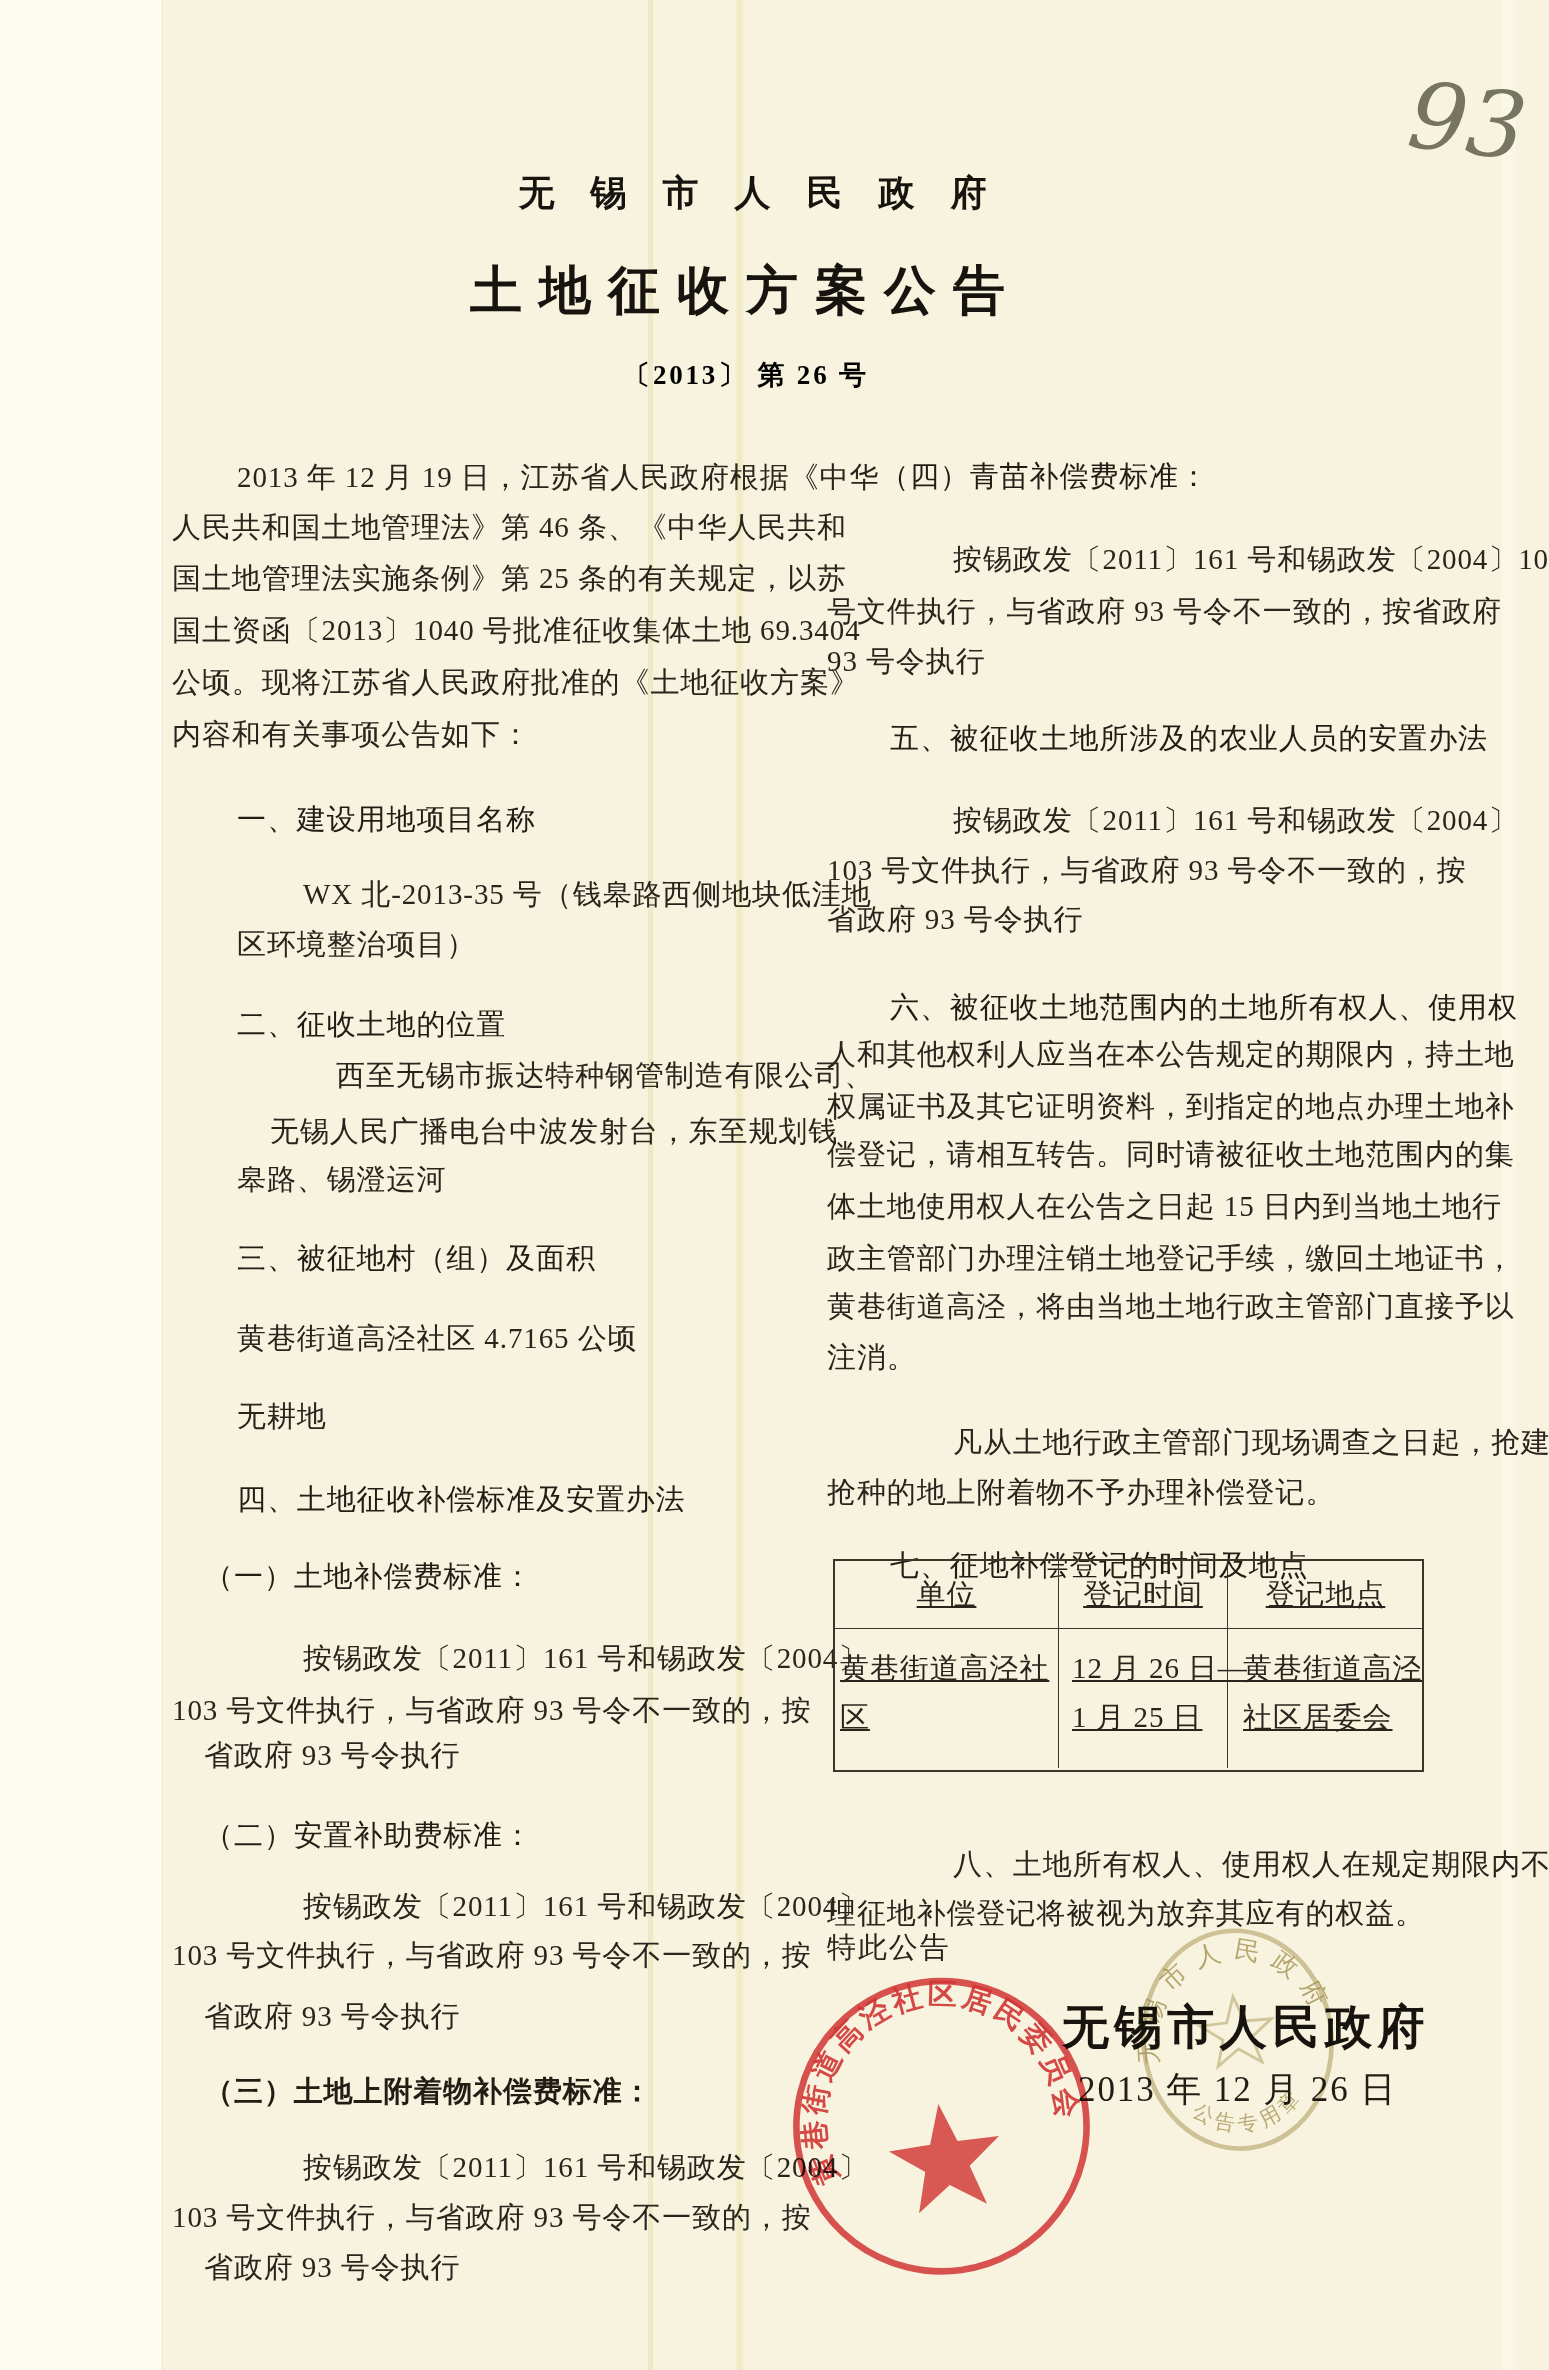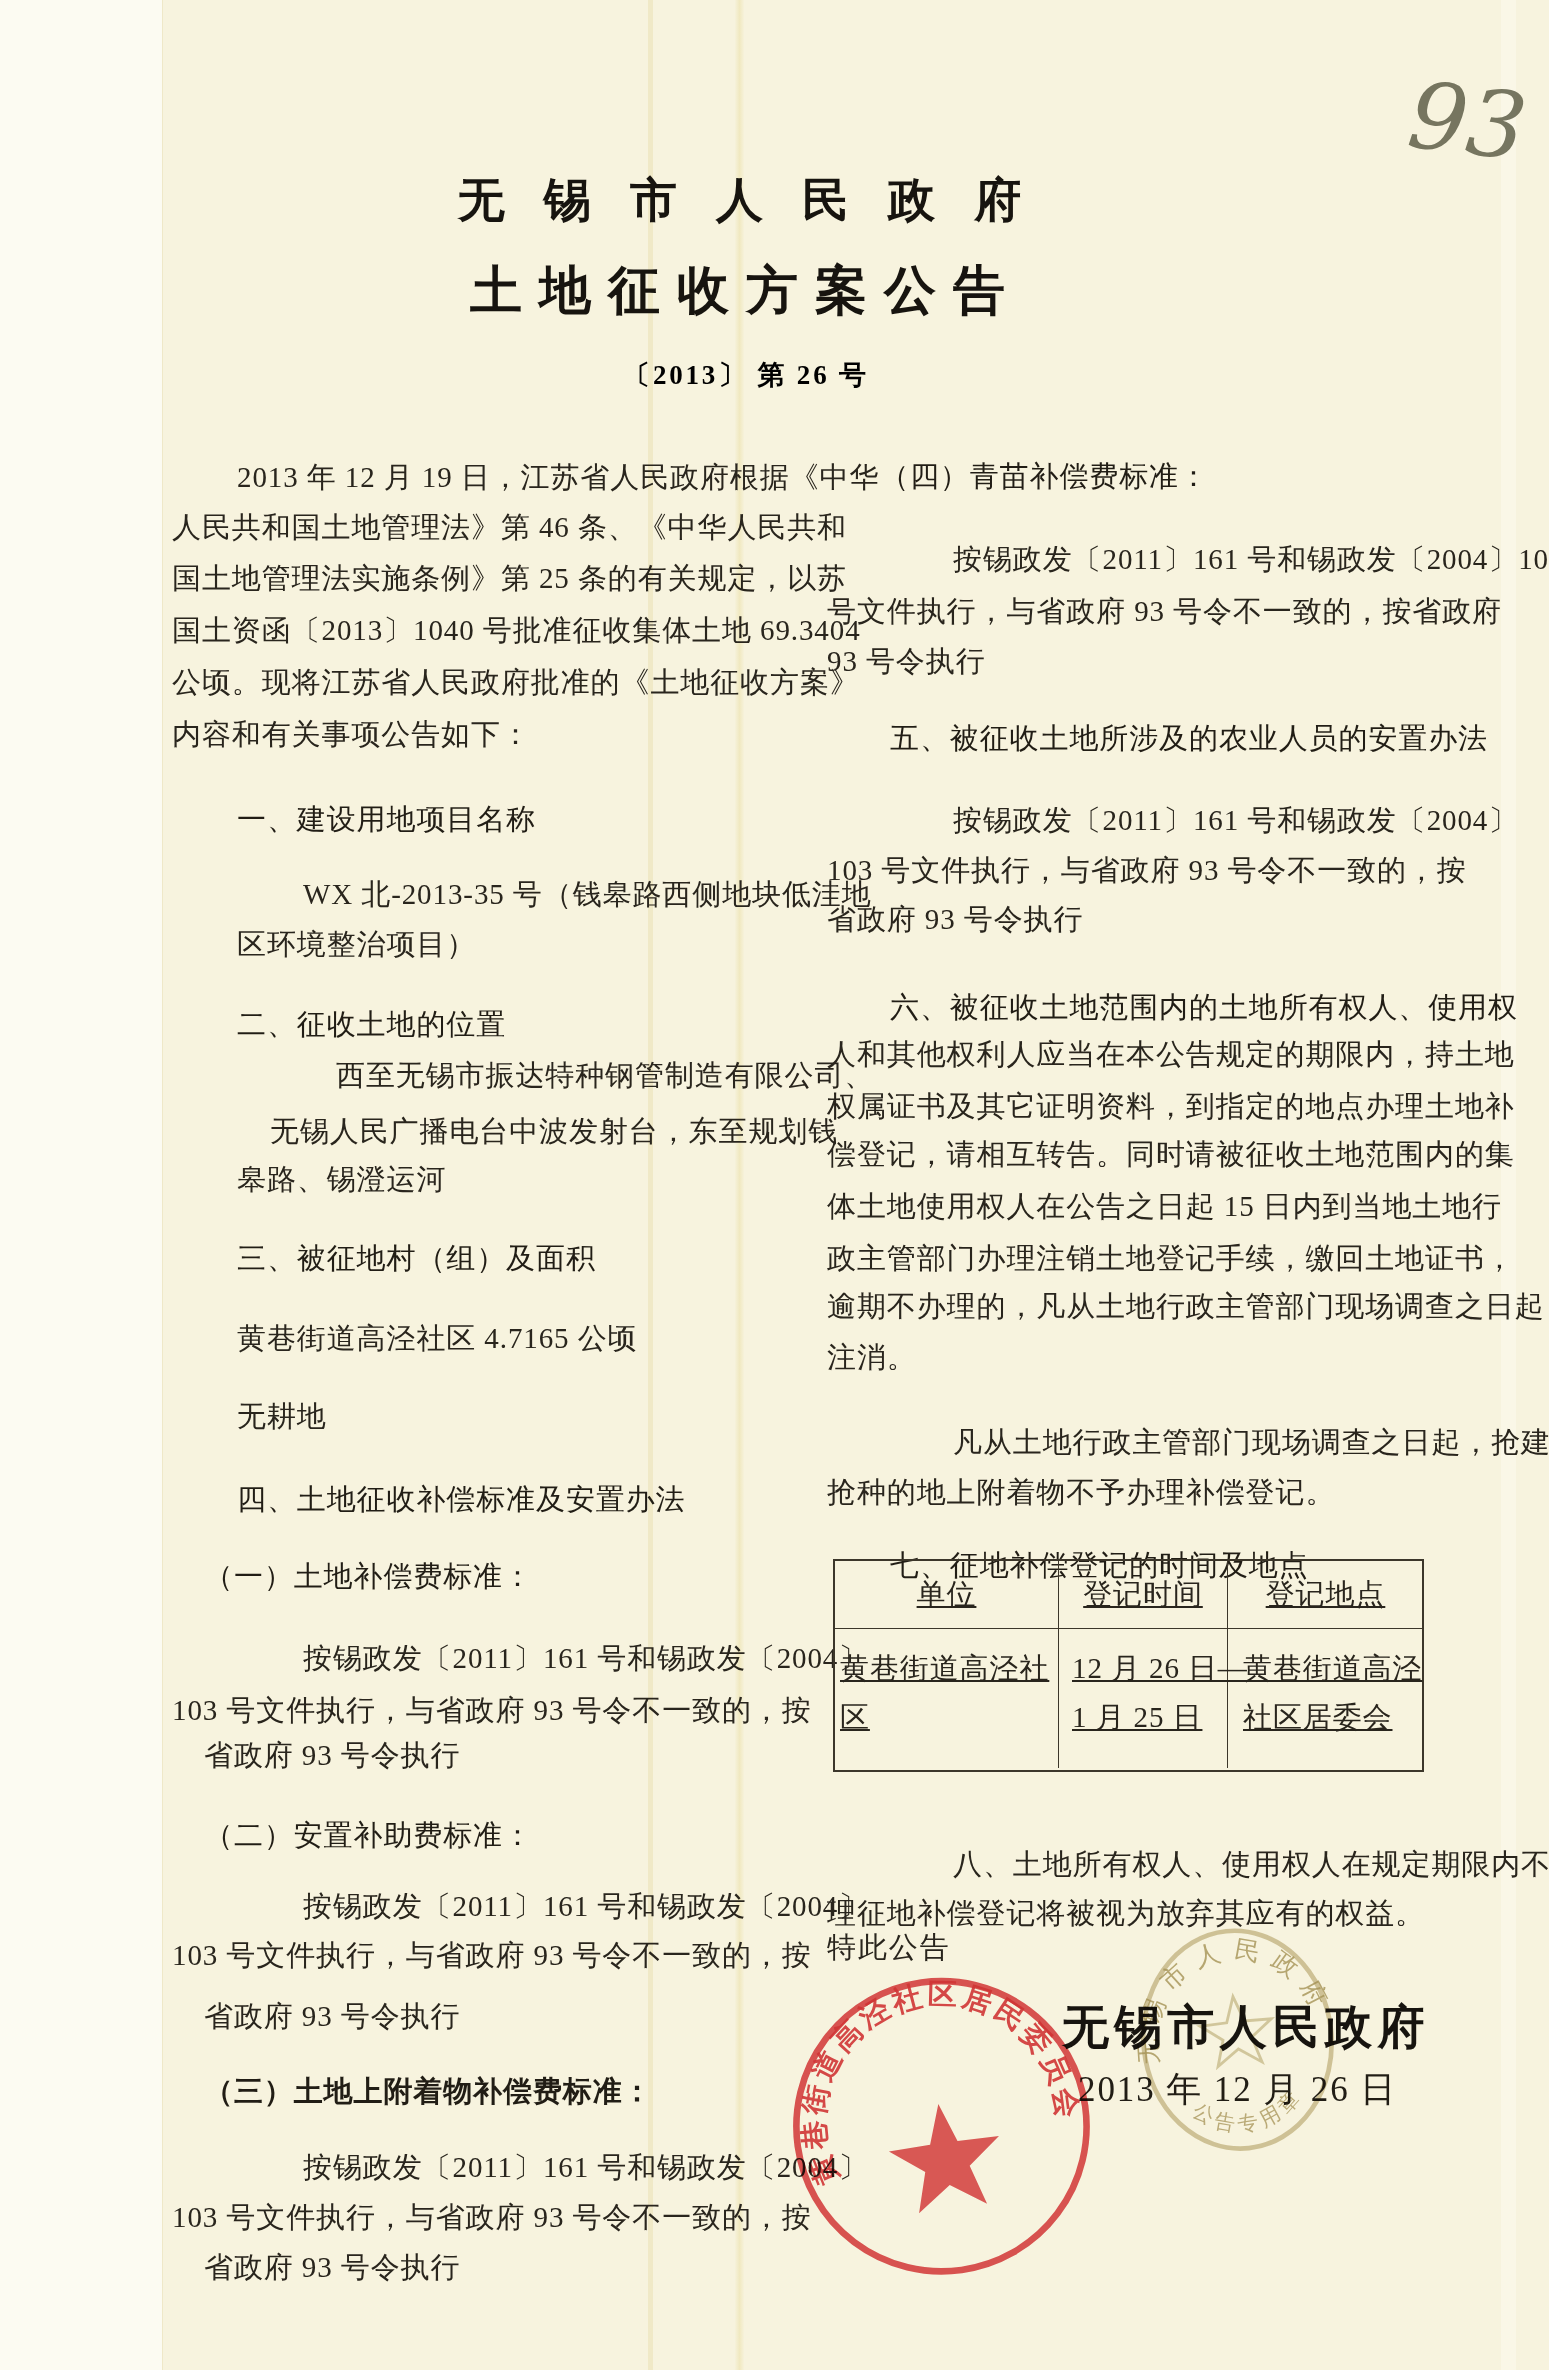--- a/index.html
+++ b/index.html
@@ -17,22 +17,22 @@
                   background:linear-gradient(90deg, rgba(232,220,156,.05), rgba(232,220,156,.45), rgba(232,220,156,.05)); }
   .crease-right { position:absolute; left:1501px; top:0; width:15px; height:100%;
                   background:rgba(255,255,250,.35); }
 
   .ln { position:absolute; font-size:29px; letter-spacing:0.9px; color:#29251d;
         white-space:nowrap; line-height:41px; }
   .heading { color:#211d15; }
 
   .center-band { position:absolute; left:0; width:1492px; text-align:center;
                  color:#17140f; white-space:nowrap; }
-  .doc-title    { top:169px; font-size:47px; font-weight:bold; letter-spacing:13px;
-                  font-family:"Liberation Sans","DejaVu Sans",sans-serif; }
+  .doc-title    { top:169px; font-size:36px; font-weight:bold; letter-spacing:13px;
+                  font-family:"Liberation Sans","DejaVu Sans",sans-serif;padding-left:13px; }
   .doc-subtitle { top:256px; font-size:52px; font-weight:bold; letter-spacing:17px;
                   font-family:"Liberation Sans","DejaVu Sans",sans-serif; }
   .doc-number   { top:357px; font-size:27px; letter-spacing:2.8px; color:#000000;font-weight:bold; }
 
   .pageno { position:absolute; left:1409px; top:68px; font-size:92px;
             font-style:italic; color:#60604a; transform:rotate(7deg);
             font-family:"DejaVu Serif",serif; opacity:.85; }
 
   
   .reg-table { position:absolute; left:833px; top:1559px; width:591px; height:213px;
@@ -113,21 +113,21 @@
   <p class="ln heading" style="left:890px; top:689px;">五、被征收土地所涉及的农业人员的安置办法</p>
   <p class="ln" style="left:953px; top:771px;">按锡政发〔2011〕161 号和锡政发〔2004〕</p>
   <p class="ln" style="left:827px;  top:821px;">103 号文件执行，与省政府 93 号令不一致的，按</p>
   <p class="ln" style="left:827px;  top:870px;">省政府 93 号令执行</p>
   <p class="ln heading" style="left:890px; top:958px;">六、被征收土地范围内的土地所有权人、使用权</p>
   <p class="ln" style="left:827px;  top:1005px;">人和其他权利人应当在本公告规定的期限内，持土地</p>
   <p class="ln" style="left:827px;  top:1057px;">权属证书及其它证明资料，到指定的地点办理土地补</p>
   <p class="ln" style="left:827px;  top:1105px;">偿登记，请相互转告。同时请被征收土地范围内的集</p>
   <p class="ln" style="left:827px;  top:1157px;">体土地使用权人在公告之日起 15 日内到当地土地行</p>
   <p class="ln" style="left:827px;  top:1209px;">政主管部门办理注销土地登记手续，缴回土地证书，</p>
-  <p class="ln" style="left:827px;  top:1257px;">逾期不办理的，凡从土地行政主管部门现场调查之日起</p>
+  <p class="ln" style="left:827px;  top:1257px;">黄巷街道高泾，将由当地土地行政主管部门直接予以</p>
   <p class="ln" style="left:827px;  top:1308px;">注消。</p>
   <p class="ln" style="left:953px; top:1393px;">凡从土地行政主管部门现场调查之日起，抢建、</p>
   <p class="ln" style="left:827px;  top:1443px;">抢种的地上附着物不予办理补偿登记。</p>
   <p class="ln heading" style="left:890px; top:1516px;">七、征地补偿登记的时间及地点</p>
   <p class="ln" style="left:953px; top:1815px;">八、土地所有权人、使用权人在规定期限内不办</p>
   <p class="ln" style="left:827px;  top:1864px;">理征地补偿登记将被视为放弃其应有的权益。</p>
 
   <div class="reg-table">
     <div class="reg-cell reg-head">单位</div>
     <div class="reg-cell reg-head">登记时间</div>

